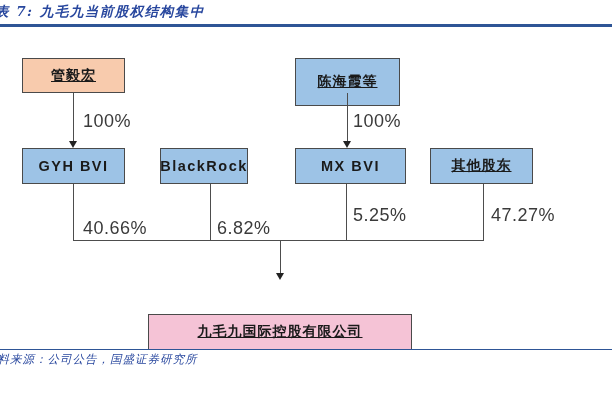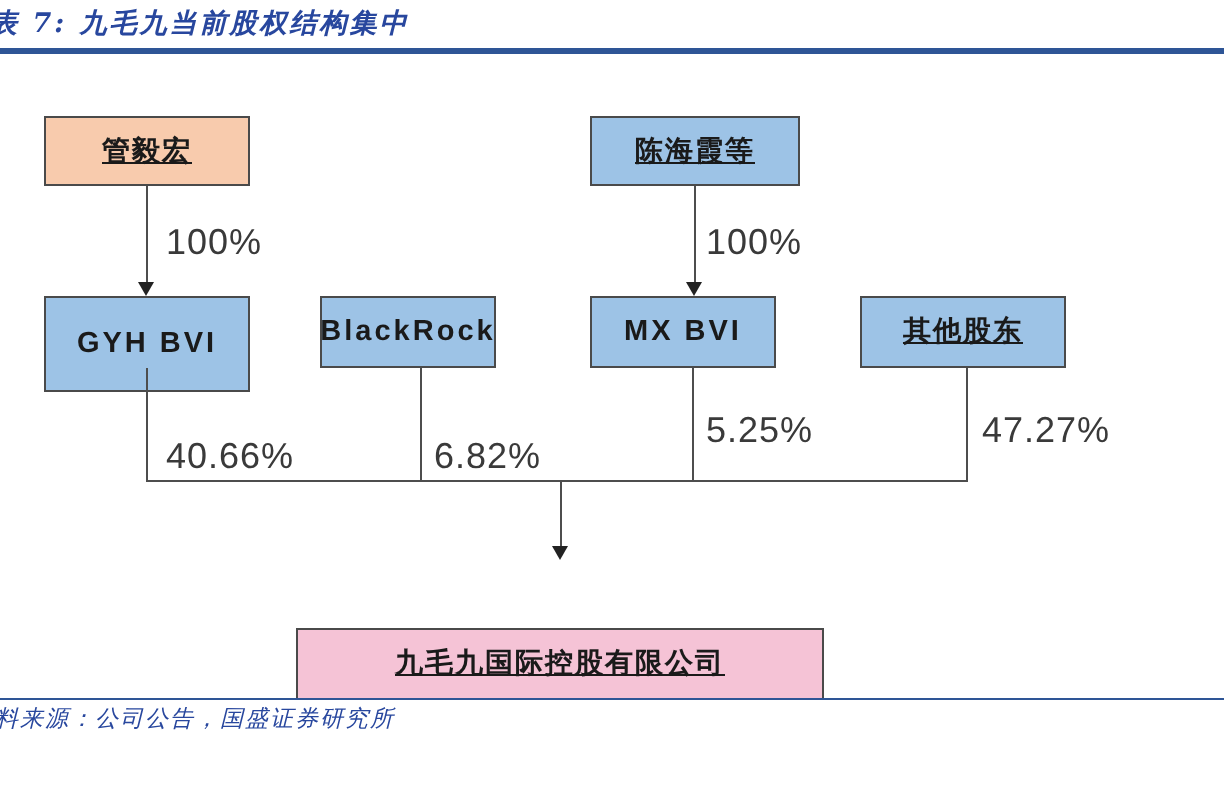--- a/index.html
+++ b/index.html
@@ -28,24 +28,24 @@
     display:flex;align-items:center;justify-content:center;
     border:1.6px solid #4a4a4a;box-sizing:border-box;
     font-weight:bold;color:#1a1a1a;
   }
   .node.cjk{font-family:"DejaVu Serif",serif;font-size:14px;letter-spacing:1px;text-decoration:underline;}
   .node.latin{font-family:"Liberation Sans",sans-serif;font-size:14.5px;letter-spacing:1.5px;}
   .peach{background:#F8CBAD;}
   .blue{background:#9DC3E6;}
   .pink{background:#F5C3D6;margin-top:32px;}
   .n-guan{left:22px;top:58px;width:103px;height:35px;}
-  .n-chen{left:295px;top:58px;width:105px;height:35px;}
-  .n-gyh{left:22px;top:148px;width:103px;height:48px;text-align:center;}
+  .n-chen{left:295px;top:58px;width:105px;height:48px;}
+  .n-gyh{left:22px;top:148px;width:103px;height:36px;text-align:center;}
   .n-blackrock{left:160px;top:148px;width:88px;height:36px;}
-  .n-mx{left:295px;top:148px;width:93px;height:36px;}
+  .n-mx{left:295px;top:148px;width:111px;height:36px;}
   .n-other{left:430px;top:148px;width:103px;height:36px;}
   .n-company{left:148px;top:282px;width:264px;height:36px;font-size:15px;letter-spacing:3px;}
   
   .vline{width:1px;background:#4d4d4d;}
   .hline{height:1px;background:#4d4d4d;}
   .vl-guan{left:73px;top:93px;height:48px;}
   .vl-chen{left:347px;top:93px;height:48px;}
   .vl-gyh{left:73px;top:184px;height:56px;}
   .vl-blackrock{left:210px;top:184px;height:56px;}
   .vl-mx{left:346px;top:184px;height:56px;}

